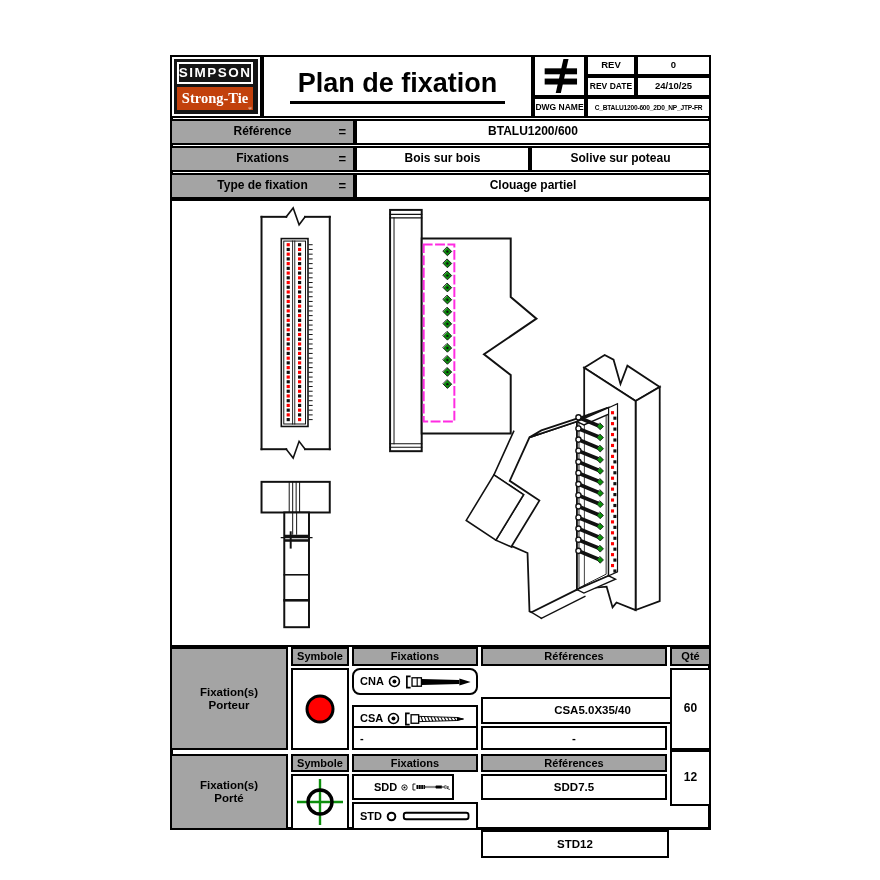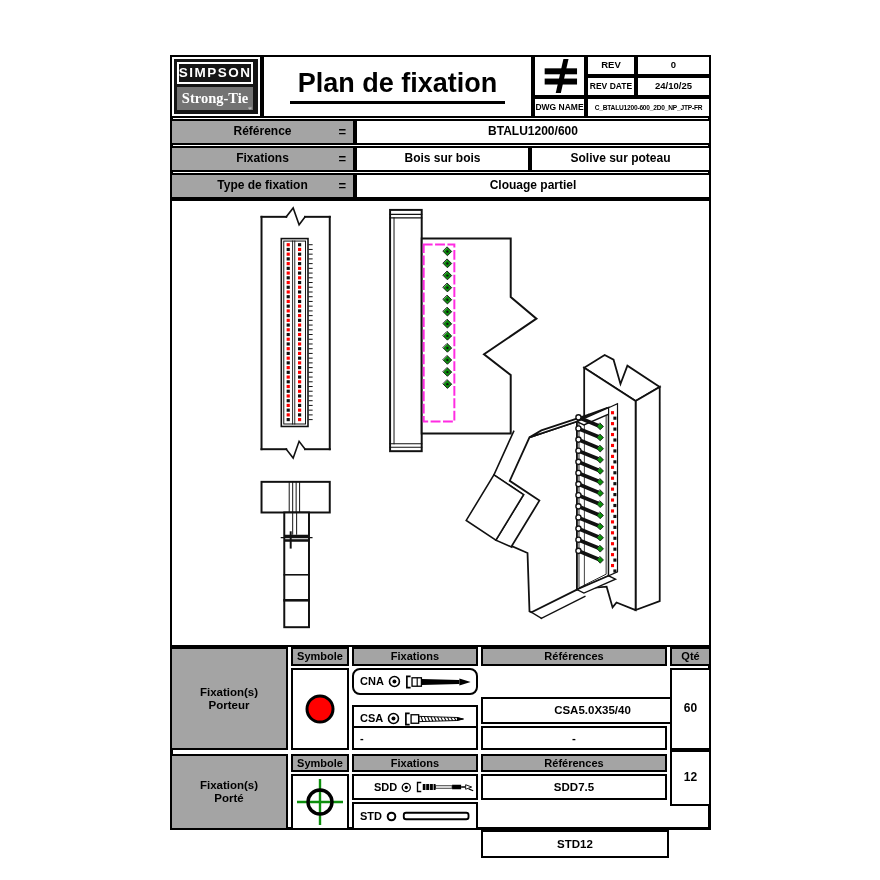--- a/index.html
+++ b/index.html
@@ -31,21 +31,21 @@
 
 <div id="sheet">
 
   <div class="abs frame" style="left:170px;top:55px;width:541px;height:775px;"></div>
 
   <div class="cell" style="left:170px;top:55px;width:92px;height:63px;padding:16px;">
     <div class="abs logo-black" style="left:2px;top:2px;width:84px;height:55px;">
       <div class="abs simpson-box" style="left:3px;top:3px;width:76px;height:22px;">
         <span>SIMPSON</span>
       </div>
-      <div class="abs st-box" style="left: 3px; top: 28px; width: 76px; height: 23px; background: #737373;">
+      <div class="abs st-box" style="left: 3px; top: 28px; width: 76px; height: 23px; background: #c2410c;">
         <span>Strong-Tie</span>
         <span class="reg">®</span>
       </div>
     </div>
   </div>
 
   <div class="cell" style="left:262px;top:55px;width:271px;height:63px;">
     <span class="title-text">Plan de fixation</span>
   </div>
 
@@ -487,21 +487,21 @@
     </div>
 
   <div class="cell" style="left:291px;top:774px;width:58px;height:56px;">
     <svg width="52" height="52" viewBox="0 0 52 52">
       <line x1="3" y1="26" x2="49" y2="26" stroke="#0d8f0d" stroke-width="2.4"></line>
       <line x1="26" y1="3" x2="26" y2="49" stroke="#0d8f0d" stroke-width="2.4"></line>
       <circle cx="26" cy="26" r="12" fill="none" stroke="#000" stroke-width="3.4"></circle>
     </svg>
   </div>
 
-  <div class="cell fixrow" style="left:352px;top:774px;width:126px;height:26px;padding-left:20px;">
+  <div class="cell fixrow" style="left:352px;top:774px;width:102px;height:26px;padding-left:20px;">
     <span class="code">SDD</span>
     <svg width="13" height="13" viewBox="0 0 13 13">
       <circle cx="6.5" cy="6.5" r="5" stroke="#000" stroke-width="1.6" fill="none"></circle>
       <circle cx="6.5" cy="6.5" r="2" fill="#000"></circle>
     </svg>
     <svg width="74" height="14" viewBox="0 0 80 14">
       <path d="M7,1 H2 V13 H7" stroke="#000" stroke-width="1.8" fill="none"></path>
       <rect x="9" y="3" width="17" height="8" fill="#000"></rect>
       <line x1="13" y1="3" x2="13" y2="11" stroke="#fff" stroke-width="1"></line>
       <line x1="18" y1="3" x2="18" y2="11" stroke="#fff" stroke-width="1"></line>

